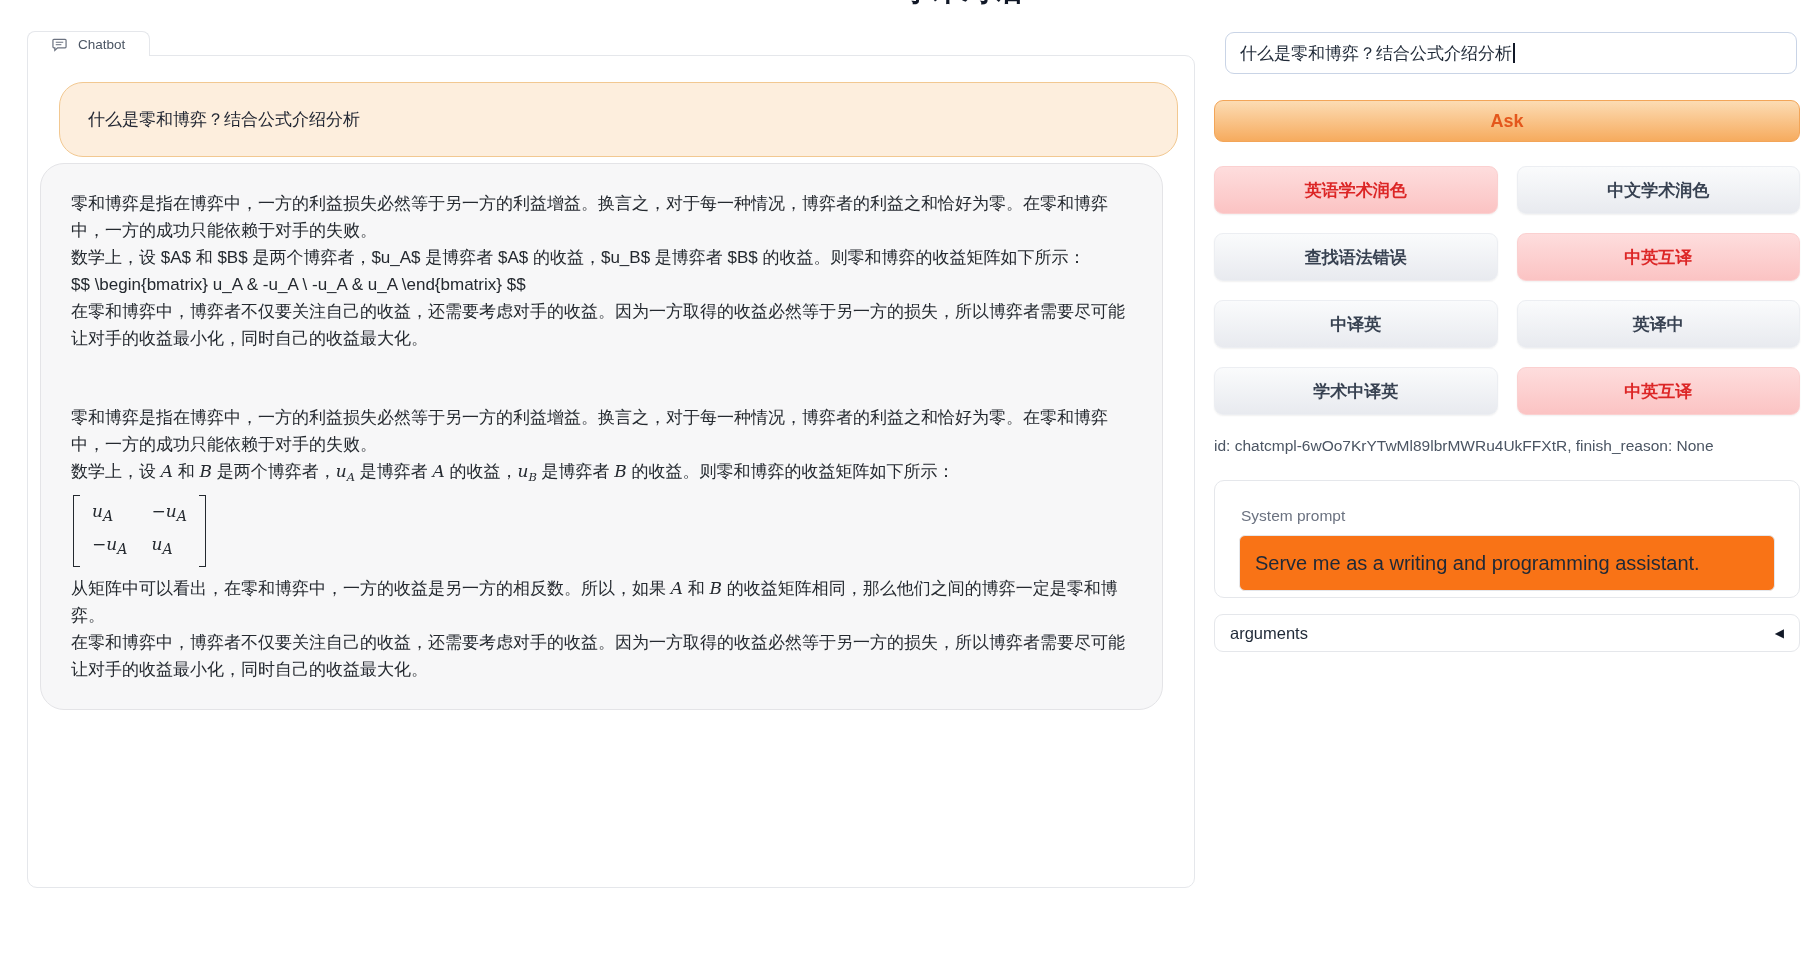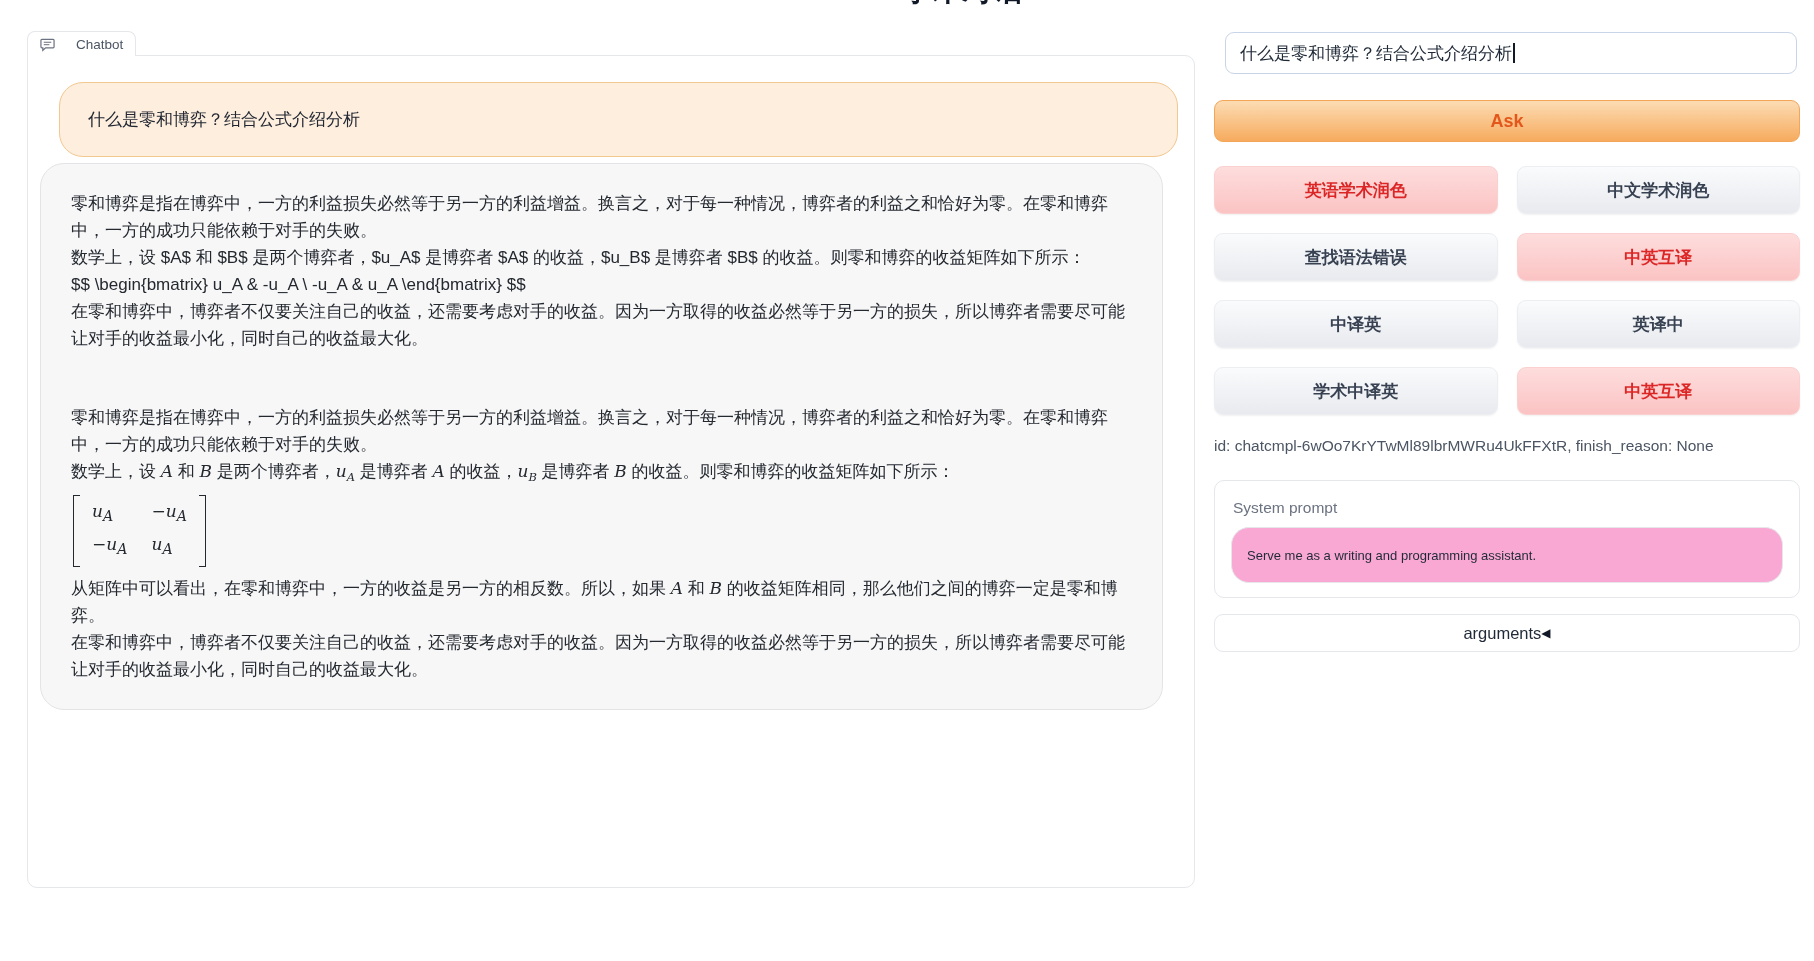--- a/index.html
+++ b/index.html
@@ -4,22 +4,22 @@
 <style>
   * { margin:0; padding:0; box-sizing:border-box; }
   html,body { width:1814px; height:961px; background:#ffffff; overflow:hidden;
               font-family:"Liberation Sans","DejaVu Sans",sans-serif; color:#1f2937; }
 
   
   .title-clip { position:absolute; left:878px; top:0; width:170px; height:9px; overflow:hidden; text-align:center; }
   .title-clip .t { display:block; margin-top:-27px; font-size:30px; font-weight:bold; color:#111827; line-height:34px; }
 
   
-  .chat-tab { position:absolute; left:27px; top:31px; height:25px; display:flex; align-items:center; gap:21px;
-              padding:0 12px; background:#ffffff; border:1px solid #e5e7eb; border-bottom:none;
+  .chat-tab { position:absolute; left:27px; top:31px; height:25px; display:flex; align-items:center; gap:11px;
+              padding:0 24px; background:#ffffff; border:1px solid #e5e7eb; border-bottom:none;
               border-radius:8px 8px 0 0; font-size:13.5px; color:#4b5563; z-index:3;justify-content:space-between; }
   .chat-panel { position:absolute; left:27px; top:55px; width:1168px; height:833px;
                 background:#ffffff; border:1px solid #e5e7eb; border-radius:0 10px 10px 10px;
                 padding:26px 0 0 0; }
   .bubble-user { margin:0 16px 6px 31px; background:#fdeedd; border:1.5px solid #f2c891;
                  border-radius:24px; padding:23px 28px; font-size:17px; line-height:27px; color:#222733; }
   .bubble-bot  { margin:0 31px 0 12px; background:#f7f7f8; border:1.5px solid #e4e4e7;
                  border-radius:24px; padding:26px 30px; font-size:17px; line-height:27px; color:#24292f; }
   .bubble-bot p { margin:0; }
   .gap-lines { height:52px; }
@@ -56,29 +56,29 @@
           font-family:"Liberation Sans","DejaVu Sans",sans-serif; }
   .qbtn.gray { background:linear-gradient(180deg,#fafbfc 0%,#e8eaef 100%); color:#374151;
                border:1px solid #eceef2; }
   .qbtn.pink { background:linear-gradient(180deg,#fedddd 0%,#fbc3c3 100%); color:#dc2626;
                border:1px solid #fbd0d0; }
 
   .status-line { position:absolute; left:1214px; top:437px; width:586px;
                  font-size:15.5px; color:#4b5563; }
 
   .sysprompt-group { position:absolute; left:1214px; top:480px; width:586px; height:118px;
-                     background:#ffffff; border:1px solid #e5e7eb; border-radius:10px; padding:16px; }
+                     background:#ffffff; border:1px solid #e5e7eb; border-radius:10px; padding:24px; }
   .sysprompt-label { font-size:15.5px; color:#6b7280; margin:2px 0 10px 2px; }
-  .sysprompt-input { width:100%; height:56px; background:#f9a8d4; border:1px solid #e5e7eb;
-                     border-radius:18px; display:flex; align-items:center; padding:0 15px;
-                     font-size:13px; color:#1f2937; }
+  .sysprompt-input { width:100%; height:56px; background:#f97316; border:1px solid #e5e7eb;
+                     border-radius:6px; display:flex; align-items:center; padding:0 15px;
+                     font-size:20px; color:#1f2937; }
 
   .accordion { position:absolute; left:1214px; top:614px; width:586px; height:38px;
                background:#ffffff; border:1px solid #e5e7eb; border-radius:9px; cursor:pointer;
-               display:flex; align-items:center; justify-content:center; padding:0 15px; }
+               display:flex; align-items:center; justify-content:space-between; padding:0 15px; }
   .accordion .alabel { font-size:16.5px; color:#1f2937; }
   .accordion .tri { font-size:12px; color:#111827; }
 
   .chat-icon-svg { display:block; }
 </style>
 </head>
 <body>
 
 <div class="title-clip">
   <span class="t">学术对话</span>

